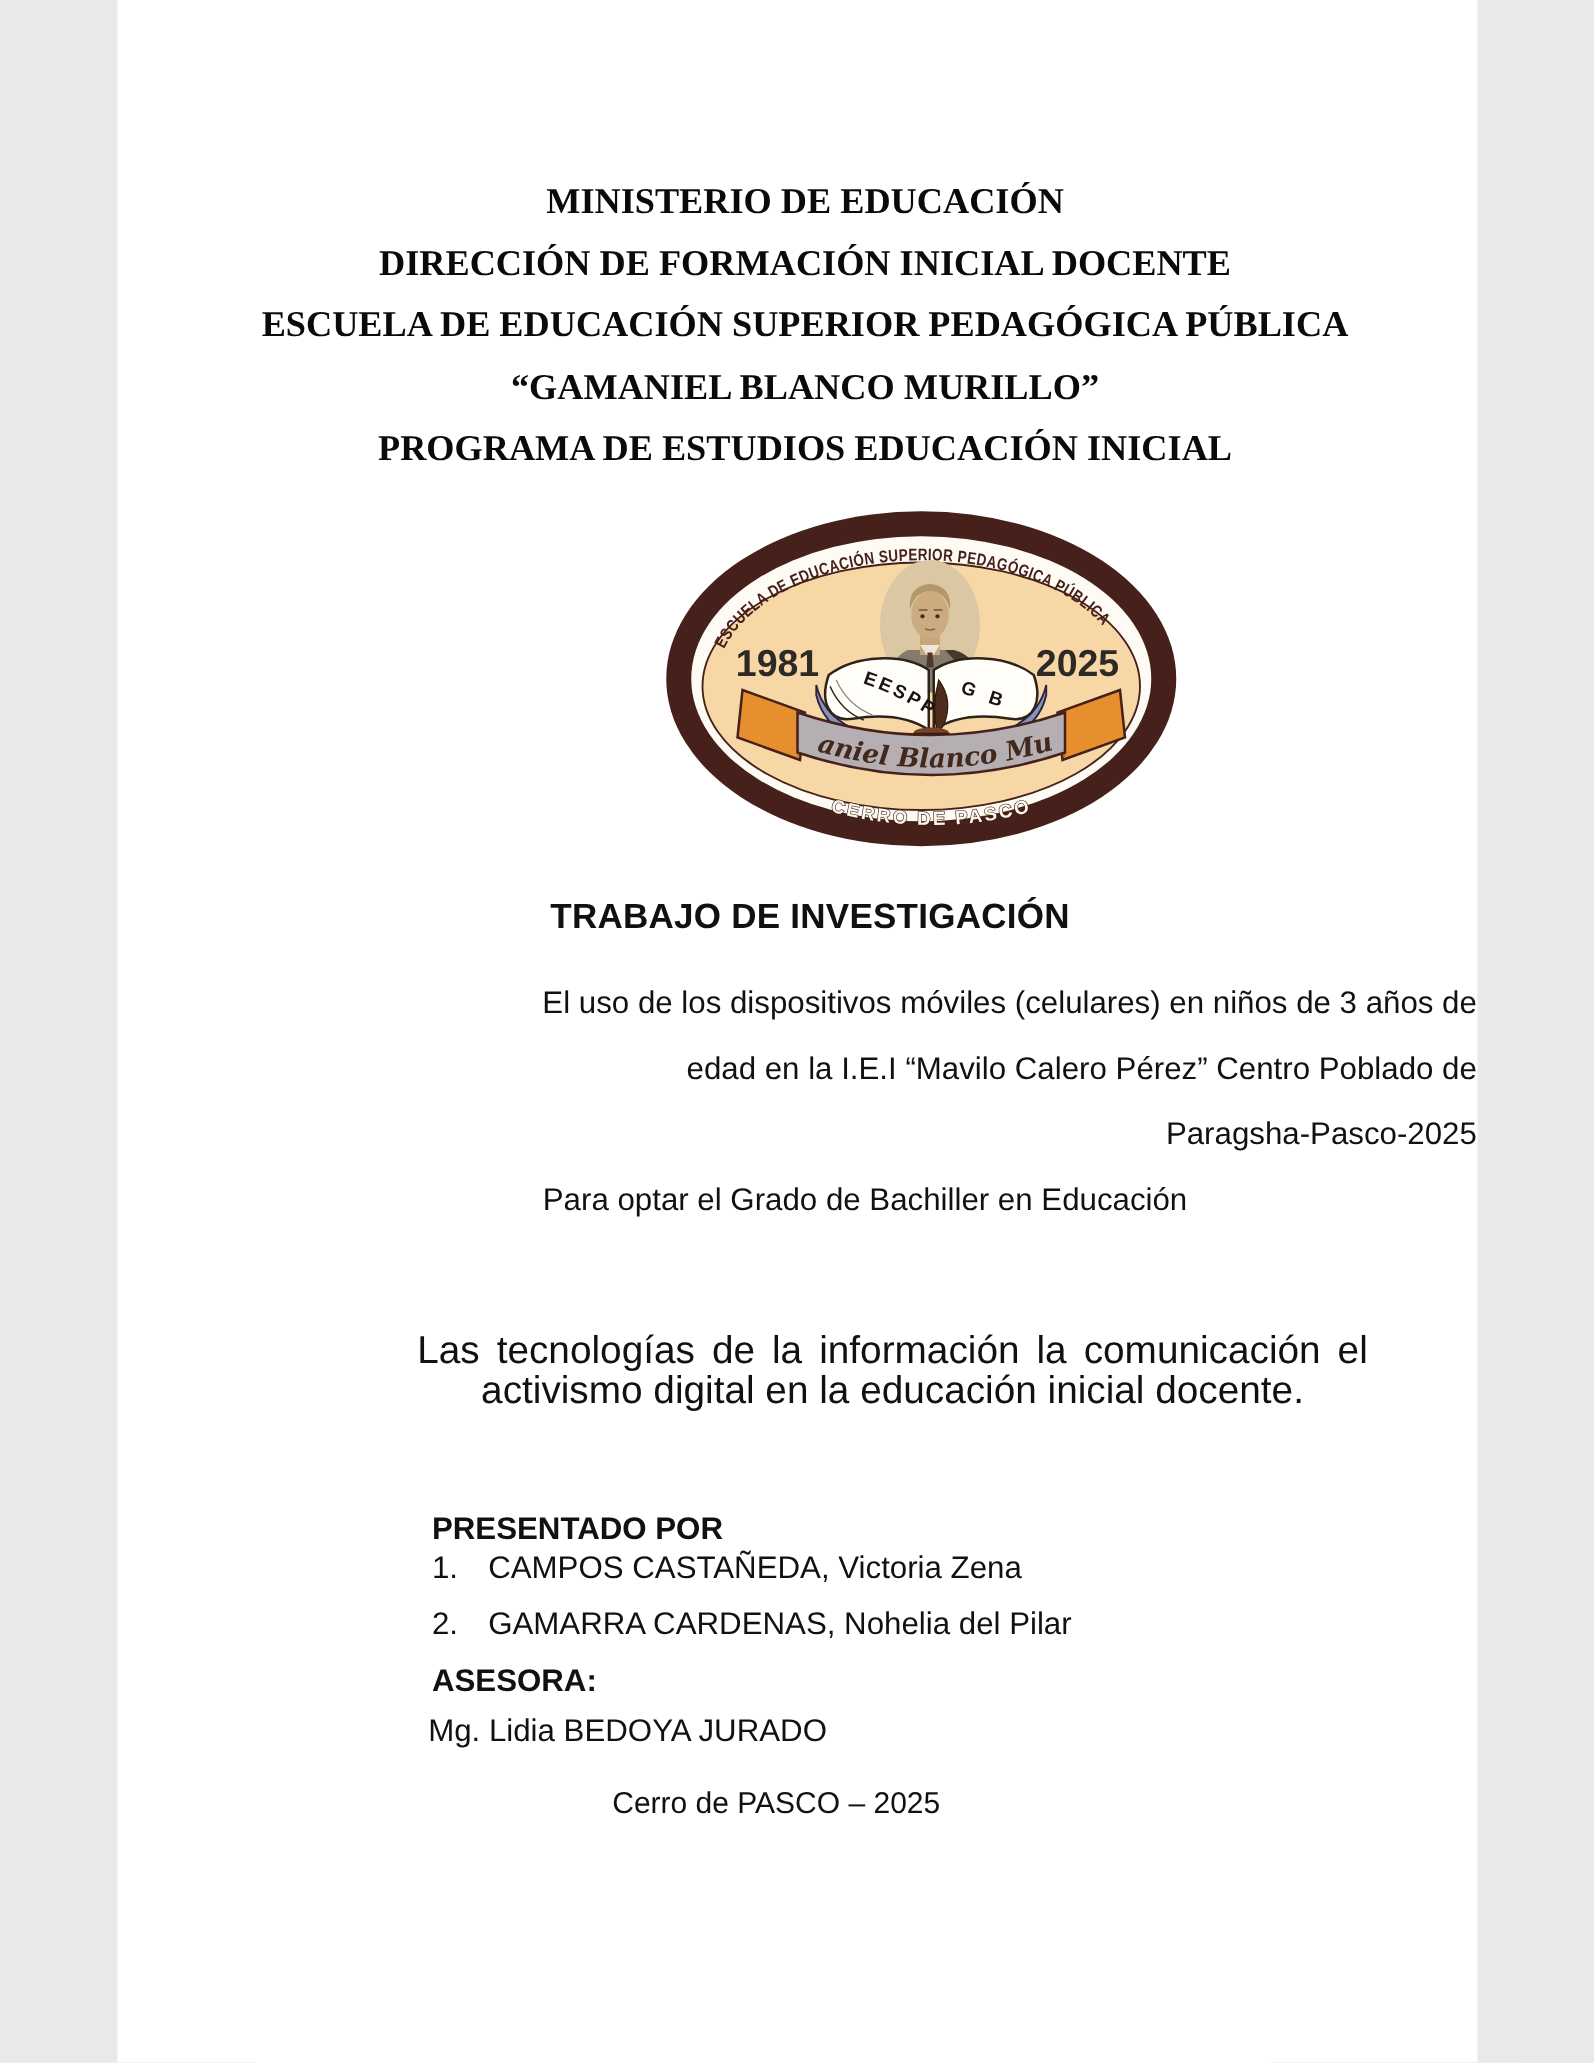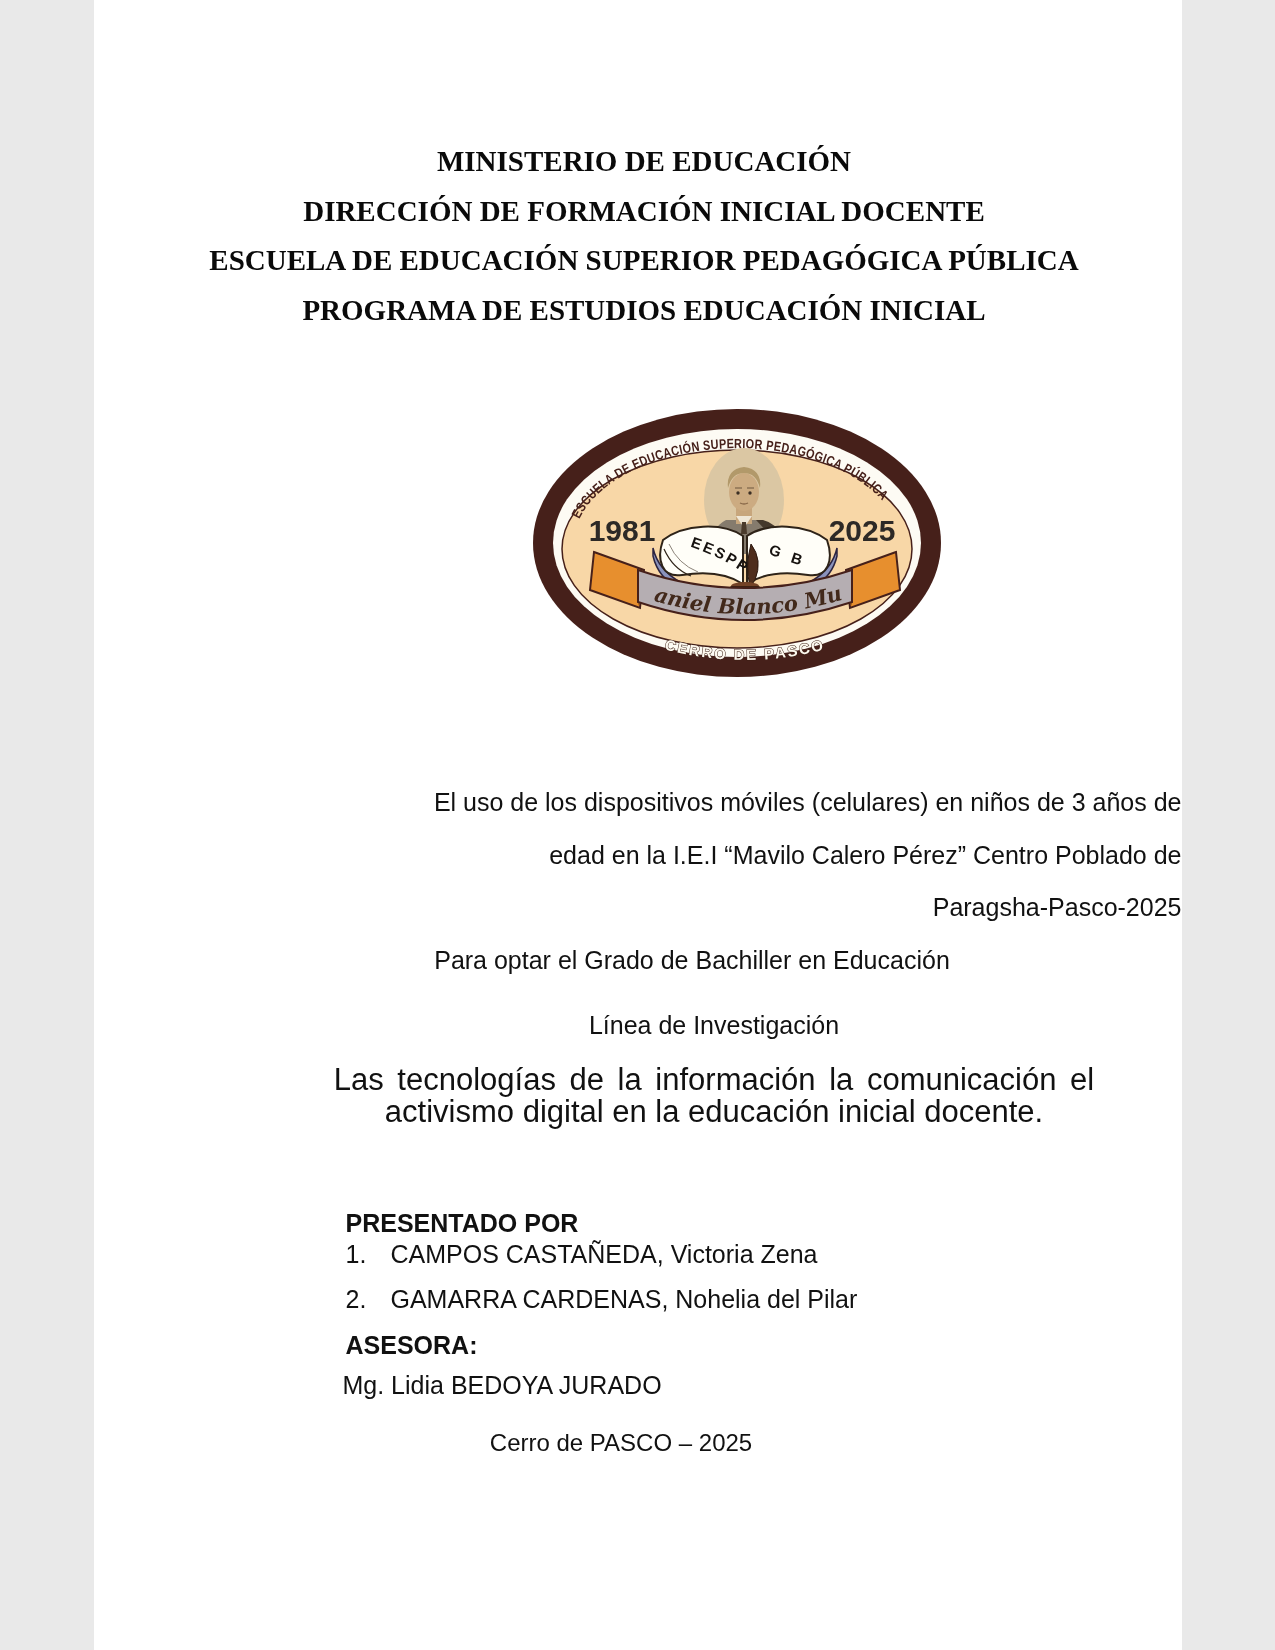--- a/index.html
+++ b/index.html
@@ -60,20 +60,21 @@
 </style>
 </head>
 <body>
 
 <div class="page">
 
   <div class="abs header-block">
     <div>MINISTERIO DE EDUCACIÓN</div>
     <div>DIRECCIÓN DE FORMACIÓN INICIAL DOCENTE</div>
     <div>ESCUELA DE EDUCACIÓN SUPERIOR PEDAGÓGICA PÚBLICA</div>
+    <div>“GAMANIEL BLANCO MURILLO”</div>
     <div>PROGRAMA DE ESTUDIOS EDUCACIÓN INICIAL</div>
   </div>
 
   <div class="abs logo-wrap">
     <svg viewBox="0 0 410 270" width="410" height="270">
       <defs>
         <path id="arcTop" d="M46.5,113 A164,98 0 0 1 363.5,113"></path>
         <path id="arcBottom" d="M128,240 Q213,264 298,240"></path>
         <path id="bannerPath" d="M112,190 Q213,222 316,190"></path>
         <path id="bookLeft" d="M156,138 Q195,150 230,178"></path>
@@ -139,30 +140,30 @@
           <textPath href="#bannerPath" startOffset="50%">Gamaniel Blanco Murillo</textPath>
         </text>
       </g>
 
       <text class="seal-text" font-size="15" letter-spacing="2" fill="#fdf8ee" stroke="#3a1d12" stroke-width="1" paint-order="stroke" text-anchor="middle">
         <textPath href="#arcBottom" startOffset="50%">CERRO DE PASCO</textPath>
       </text>
     </svg>
   </div>
 
+  <div class="abs doctype">TRABAJO DE INVESTIGACIÓN</div>
 
   <div class="abs title-block">
     <div>El uso de los dispositivos móviles (celulares) en niños de 3 años de</div>
     <div>edad en la I.E.I “Mavilo Calero Pérez” Centro Poblado de</div>
     <div>Paragsha-Pasco-2025</div>
   </div>
 
   <div class="abs degree-line">Para optar el Grado de Bachiller en Educación</div>
 
-  <div class="abs linea-label">Línea de Investigación</div>
   <div class="abs tec-block">
     <div class="tec-line-1">Las tecnologías de la información la comunicación el</div>
     <div>activismo digital en la educación inicial docente.</div>
   </div>
 
   <div class="abs presented-label">PRESENTADO POR</div>
   <div class="abs authors-block">
     <div class="author-row">
       <span class="author-num">1.</span><span>CAMPOS CASTAÑEDA, Victoria Zena</span>
     </div>

